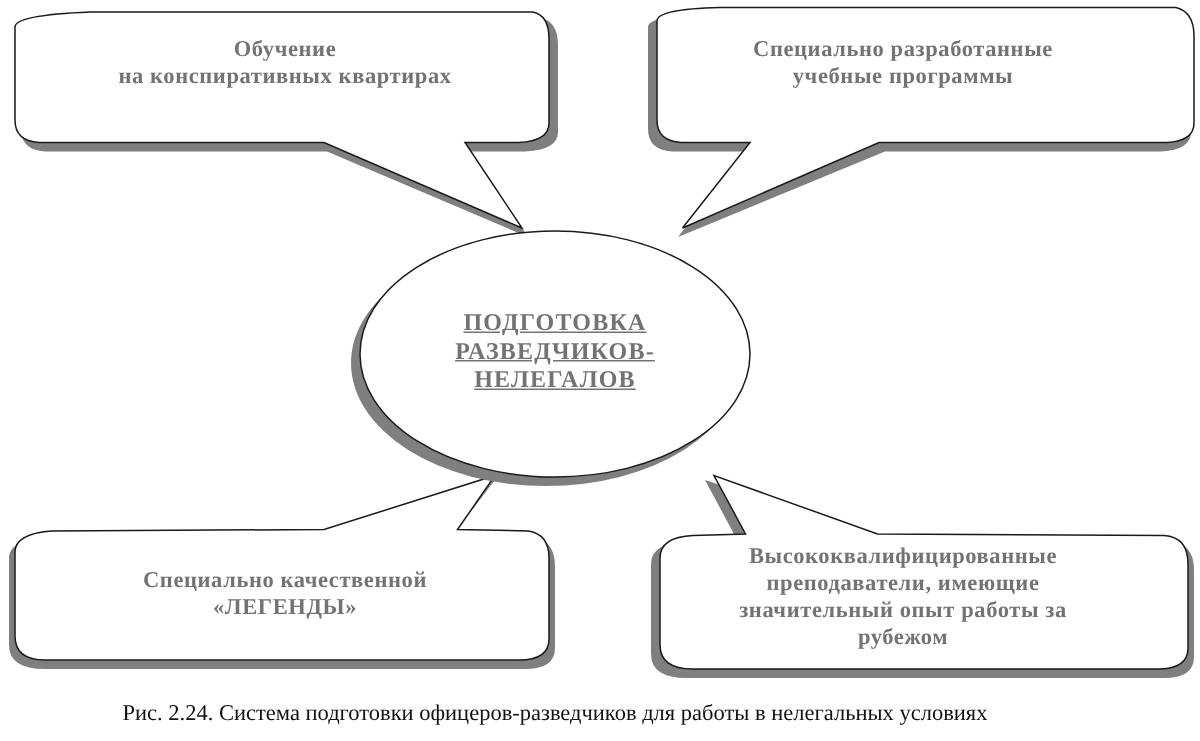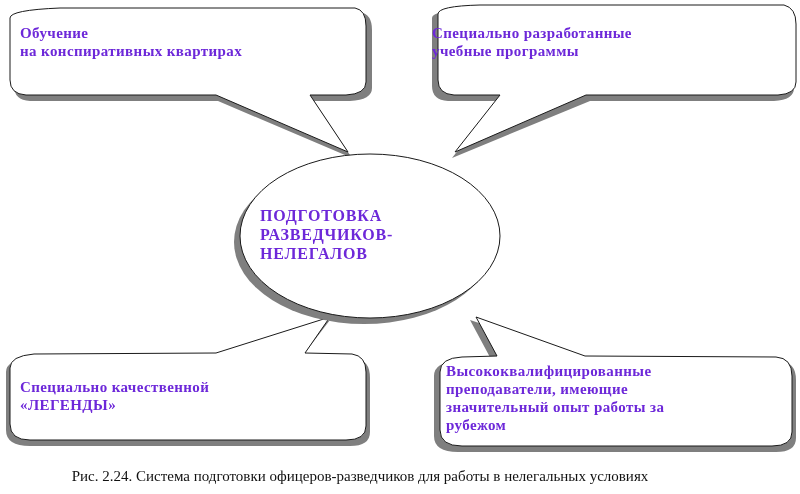--- a/index.html
+++ b/index.html
@@ -1,25 +1,25 @@
 <!DOCTYPE html>
 <html><head>
 <meta charset="utf-8">
 <style>
   html, body { margin: 0; padding: 0; background: #ffffff; }
   body { width: 800px; height: 494px; position: relative; overflow: hidden; font-family: "Liberation Serif", "DejaVu Serif", serif; }
   svg.diagram { position: absolute; left: 0; top: 0; width: 800px; height: 494px; }
   .label {
-    position: absolute; font-weight: bold; color: #6d28d9;
+    position: absolute; text-align: center; font-weight: bold; color: #737373;
     font-family: "Liberation Serif", "DejaVu Serif", serif; font-size: 15px; line-height: 18px;
     white-space: pre-line; letter-spacing: 0.4px;
   }
   .center-label { font-size: 16px; line-height: 19px; letter-spacing: 0.8px; }
   .caption {
-    position: absolute; left: 6px; width: 708px; top: 468px; text-align: center;
+    position: absolute; left: 16px; width: 708px; top: 468px; text-align: center;
     font-family: "Liberation Serif", "DejaVu Serif", serif; font-size: 15px; color: #111;
   }
 </style>
 </head>
 <body>
 
 <svg class="diagram" viewBox="0 0 800 494" xmlns="http://www.w3.org/2000/svg">
 
   <g>
     <path fill="#7f7f7f" d="M16,22 Q16,14 60,12 L360,12 Q372,14 372,30 L372,88 Q372,100 350,101 L314,101 L352,158 L218,101 L30,101 Q14,100 14,86 Z"></path>
@@ -46,25 +46,25 @@
     <ellipse cx="370" cy="236" rx="130" ry="82" fill="#ffffff" stroke="#1a1a1a" stroke-width="1"></ellipse>
   </g>
 </svg>
 
 <div class="label" style="left:20px; top:24px; width:340px;">Обучение
 на конспиративных квартирах</div>
 
 <div class="label" style="left:432px; top:24px; width:340px;">Специально разработанные
 учебные программы</div>
 
-<div class="label center-label" style="left:260px; top:206px; width:220px;">ПОДГОТОВКА
+<div class="label center-label" style="left:260px; top:206px; width:220px;text-decoration:underline;">ПОДГОТОВКА
 РАЗВЕДЧИКОВ-
 НЕЛЕГАЛОВ</div>
 
 <div class="label" style="left:20px; top:378px; width:340px;">Специально качественной
 «ЛЕГЕНДЫ»</div>
 
-<div class="label" style="left:446px; top:362px; width:340px;">Высококвалифицированные
+<div class="label" style="left:432px; top:362px; width:340px;">Высококвалифицированные
 преподаватели, имеющие
 значительный опыт работы за
 рубежом</div>
 
 <div class="caption">Рис. 2.24. Система подготовки офицеров-разведчиков для работы в нелегальных условиях</div>
 
 </body></html>

